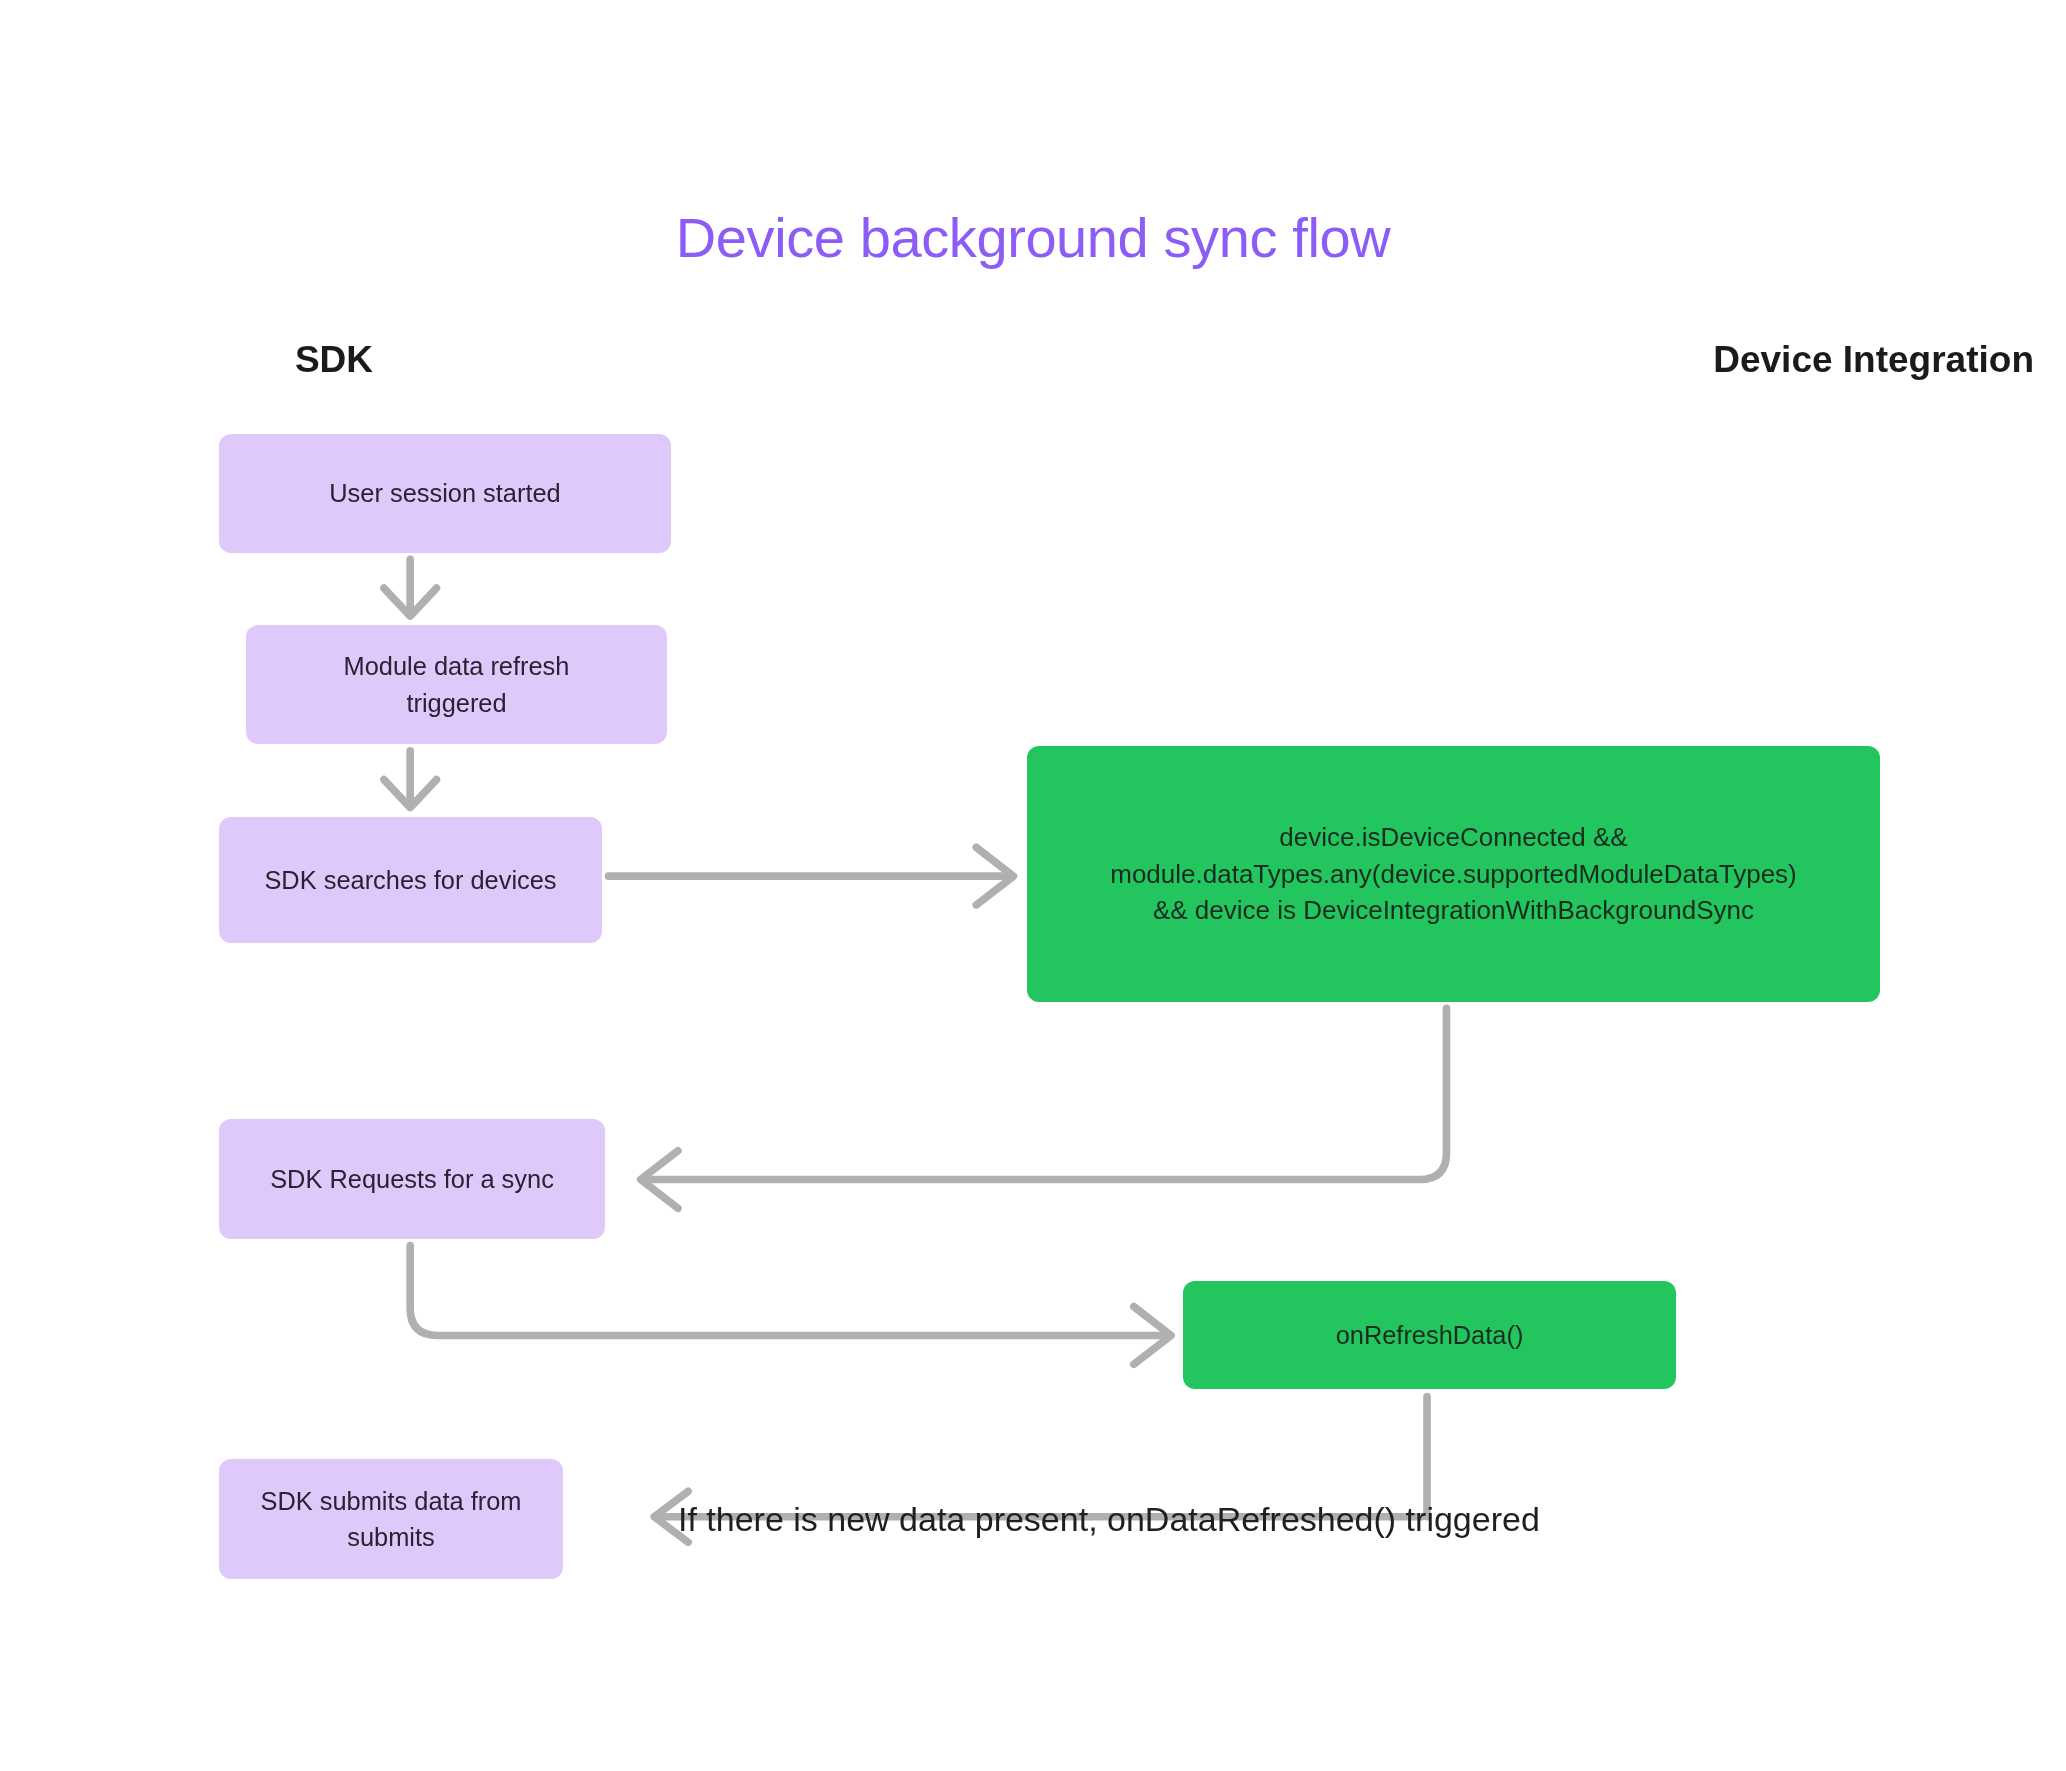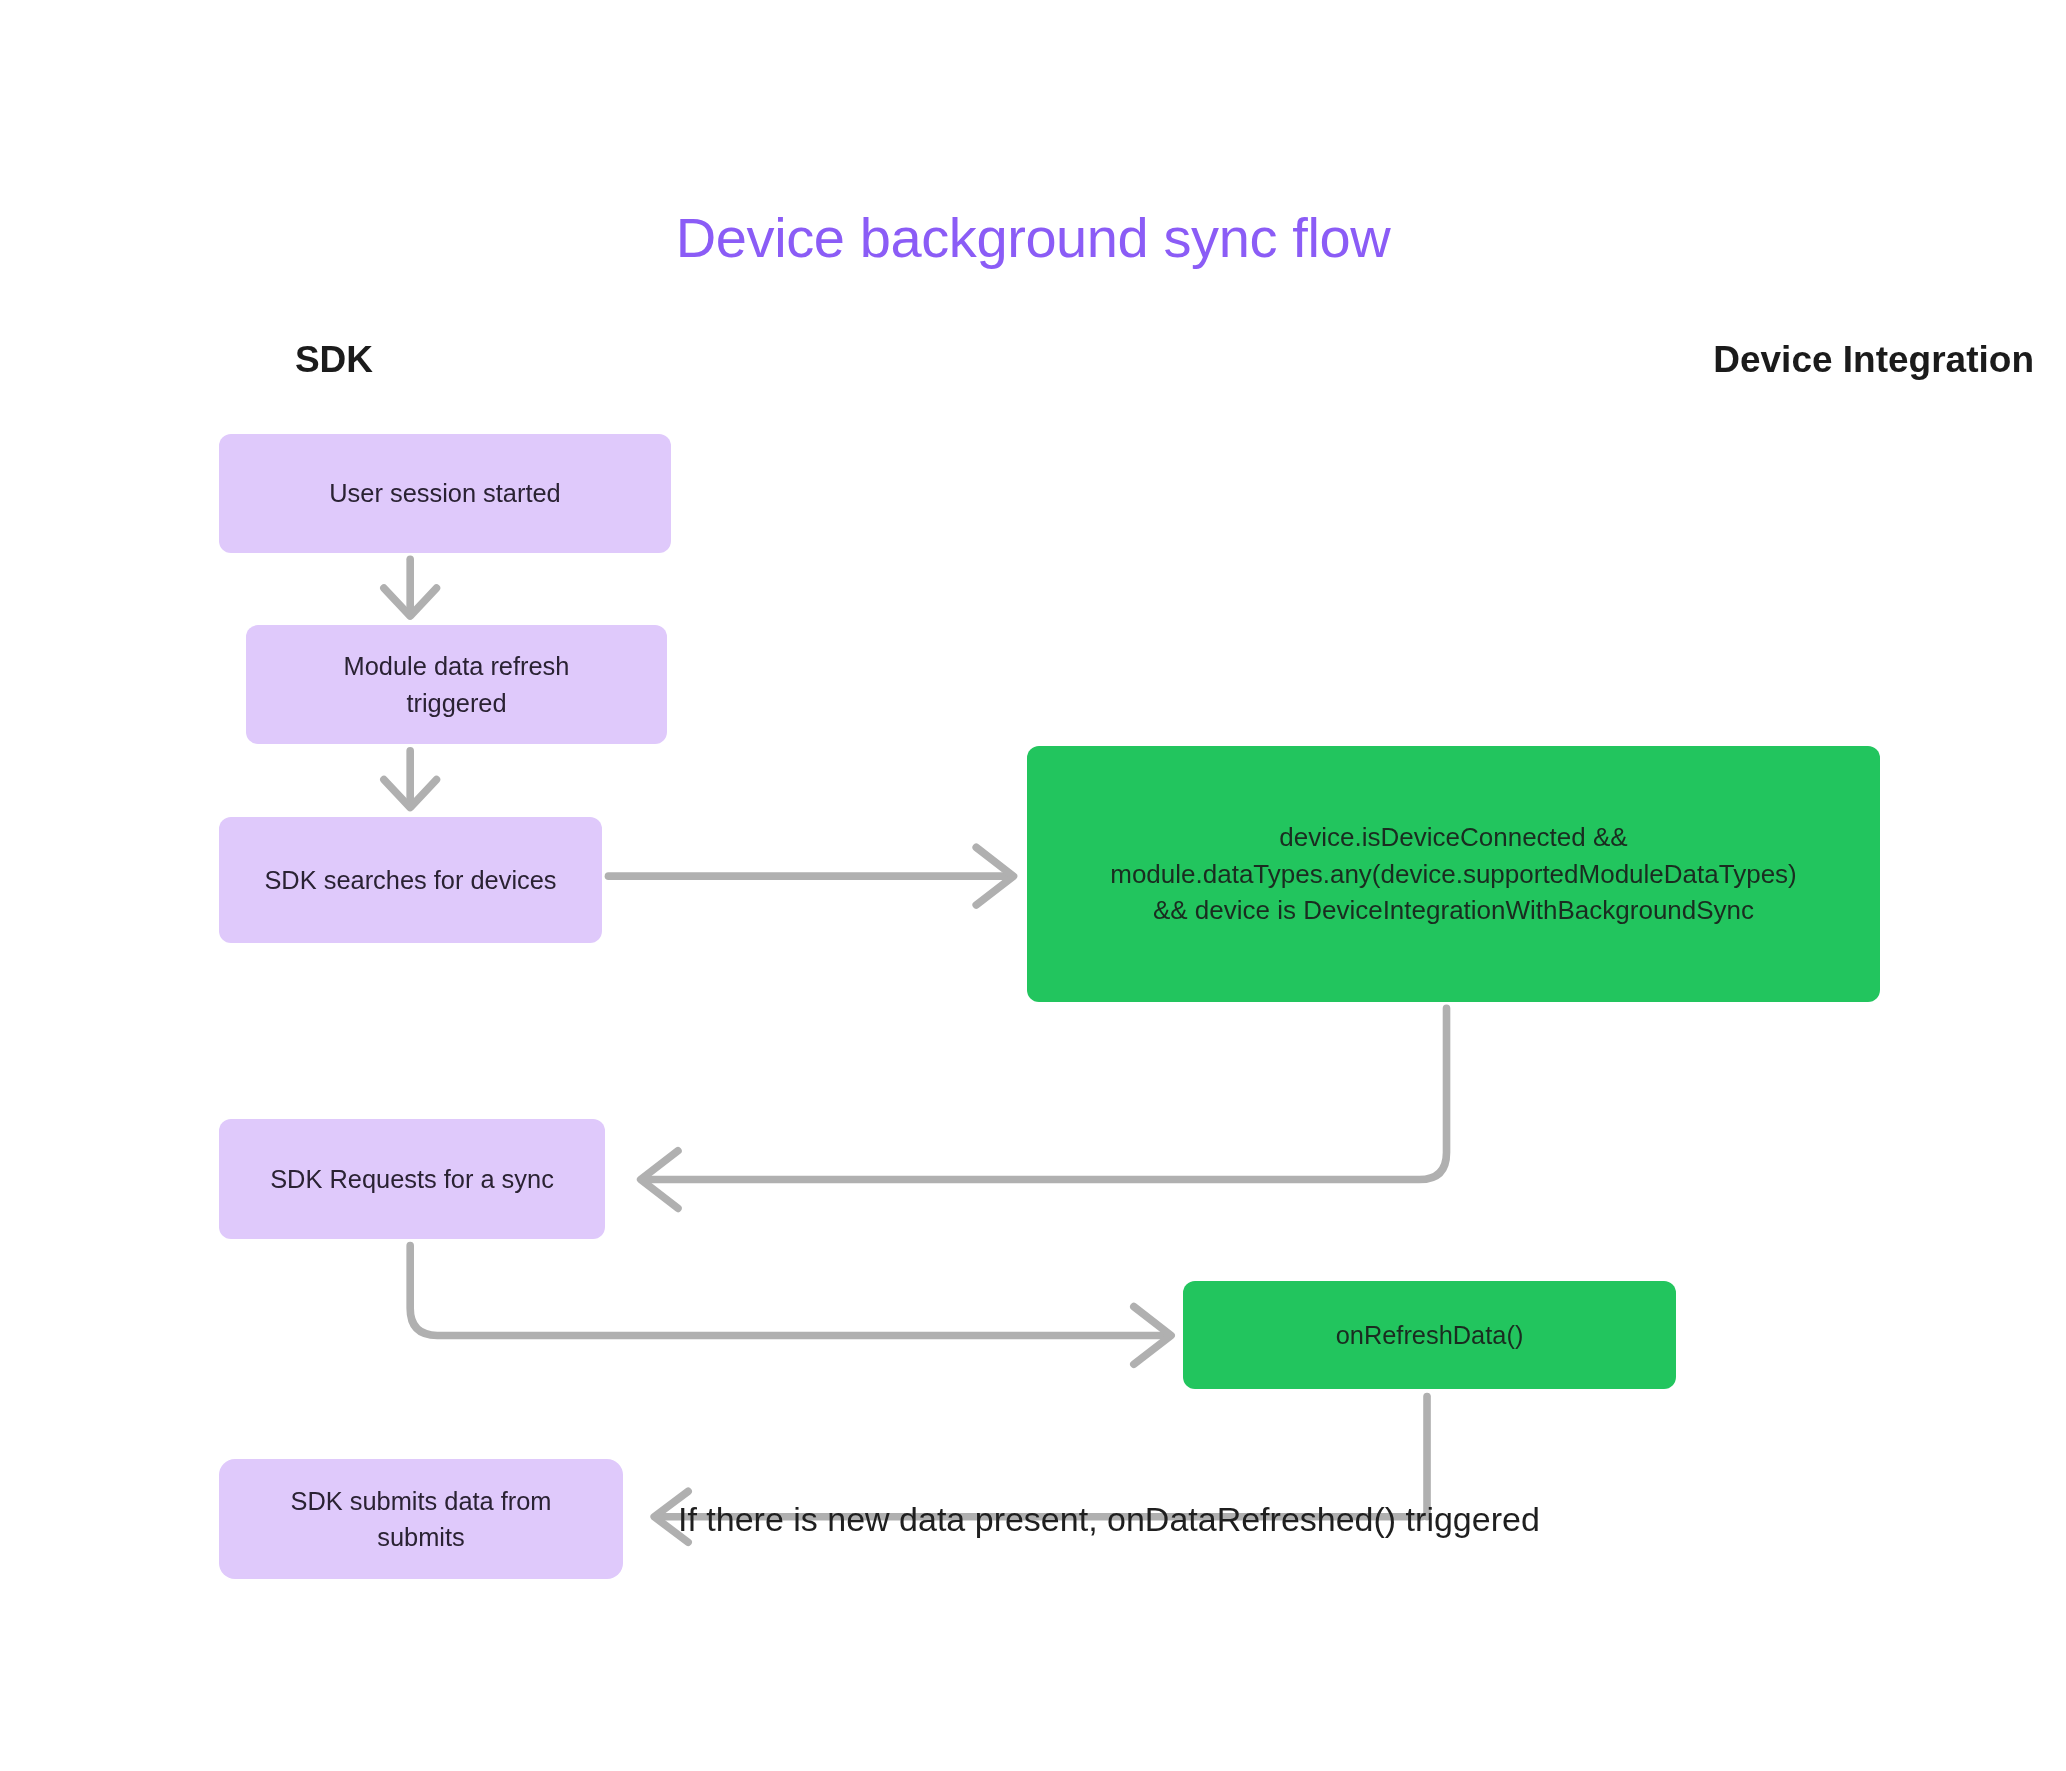--- a/index.html
+++ b/index.html
@@ -62,21 +62,21 @@
     background: #22c55e;
     color: #1a2c20;
     font-size: 25.4px;
   }
   .node .node-text { display: block; }
 
   #node-user-session     { left: 219px;  top: 434px;  width: 452px;  height: 119px; }
   #node-module-refresh   { left: 219px;  top: 625px;  width: 421px;  height: 119px; margin-left: 27px; }
   #node-sdk-searches     { left: 219px;  top: 817px;  width: 383px;  height: 126px; }
   #node-sdk-requests     { left: 219px;  top: 1119px; width: 386px;  height: 120px; }
-  #node-sdk-submits      { left: 219px;  top: 1459px; width: 404px;  height: 120px; border-radius: 16px; }
+  #node-sdk-submits      { left: 219px;  top: 1459px; width: 344px;  height: 120px; }
   #node-condition        { left: 1027px; top: 746px;  width: 853px; height: 256px; font-size: 26px; }
   #node-on-refresh-data  { left: 1183px; top: 1281px; width: 493px;  height: 108px; }
 
   #connector-layer {
     position: absolute;
     left: 0; top: 0;
     width: 2066px;
     height: 1771px;
     pointer-events: none;
   }

